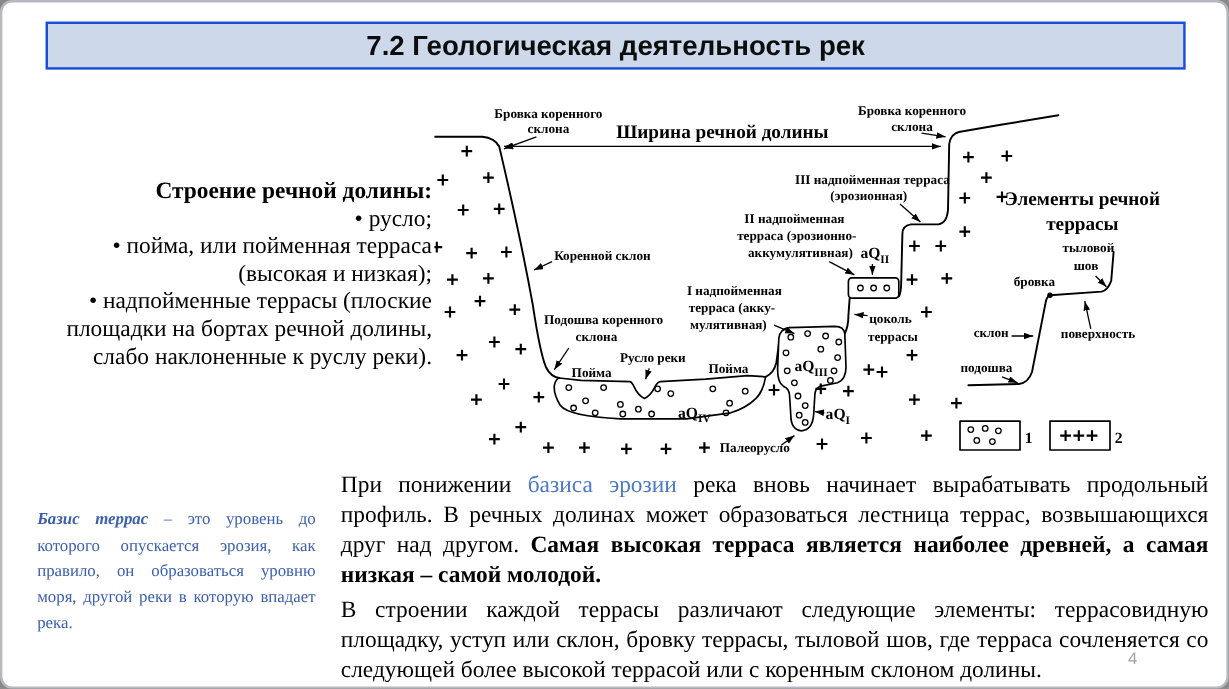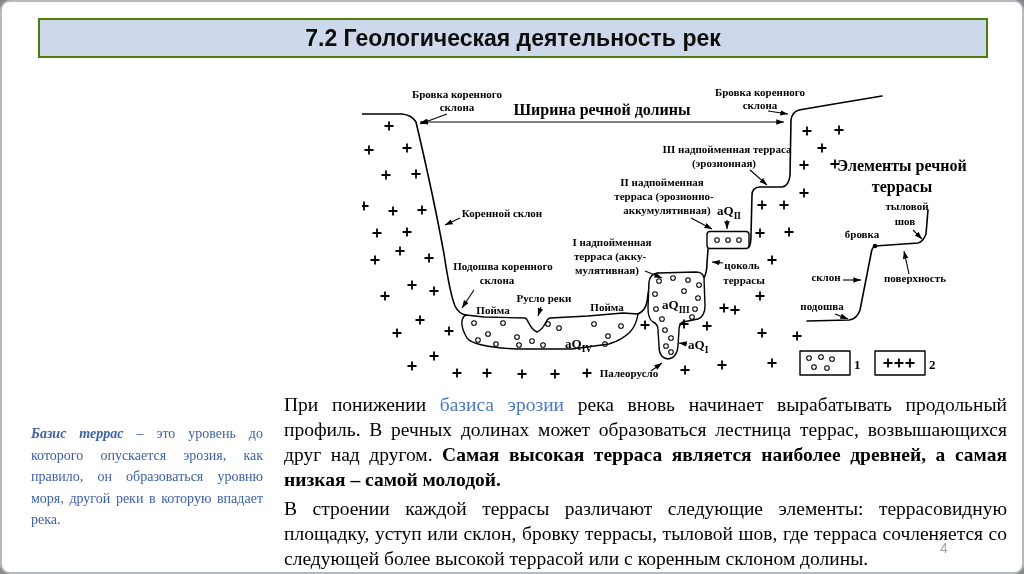--- a/index.html
+++ b/index.html
@@ -3,21 +3,21 @@
 <meta charset="utf-8">
 <style>
   html,body{margin:0;padding:0;background:#888;}
   .slide{
     position:relative;width:1024px;height:574px;background:#ffffff;
     border:2px solid #b6bac0;border-radius:10px;box-sizing:border-box;
     font-family:"Liberation Serif",serif;overflow:hidden;
   }
   .title-bar{
     position:absolute;left:36px;top:16px;width:950px;height:40px;
-    background:#cdd8eb;border:2px solid #4d7c0f;box-sizing:border-box;
+    background:#cdd8eb;border:2px solid #1d4ed8;box-sizing:border-box;
     display:flex;align-items:center;justify-content:center;
     font-family:"Liberation Sans",sans-serif;font-weight:bold;font-size:23px;color:#0d0d0d;
   }
   .structure-block{
     position:absolute;left:14px;top:146px;width:344px;text-align:right;
     font-size:19.5px;line-height:23px;color:#000;
   }
   .structure-heading{font-weight:bold;}
   .structure-items{white-space:pre-line;}
   .definition-block{
@@ -49,20 +49,29 @@
 </style>
 </head>
 <body>
 
 <div class="slide">
 
   <div class="title-bar">
     <span>7.2 Геологическая деятельность рек</span>
   </div>
 
+  <div class="structure-block">
+    <div class="structure-heading">Строение речной долины:</div>
+    <div class="structure-items">• русло;
+• пойма, или пойменная терраса
+(высокая и низкая);
+• надпойменные террасы (плоские
+площадки на бортах речной долины,
+слабо наклоненные к руслу реки).</div>
+  </div>
 
   <svg class="diagram" width="655" height="318" viewBox="0 0 655 318">
     <defs>
       <marker id="ah" markerWidth="8" markerHeight="6" refX="7" refY="2.5" orient="auto-start-reverse">
         <path d="M0,0 L7,2.5 L0,5 Z" fill="#000"></path>
       </marker>
       <g id="cx">
           <path d="M-4.5,0 H4.5 M0,-4.5 V4.5" stroke="#000" stroke-width="1.8"></path>
         </g>
       <g id="pb">

